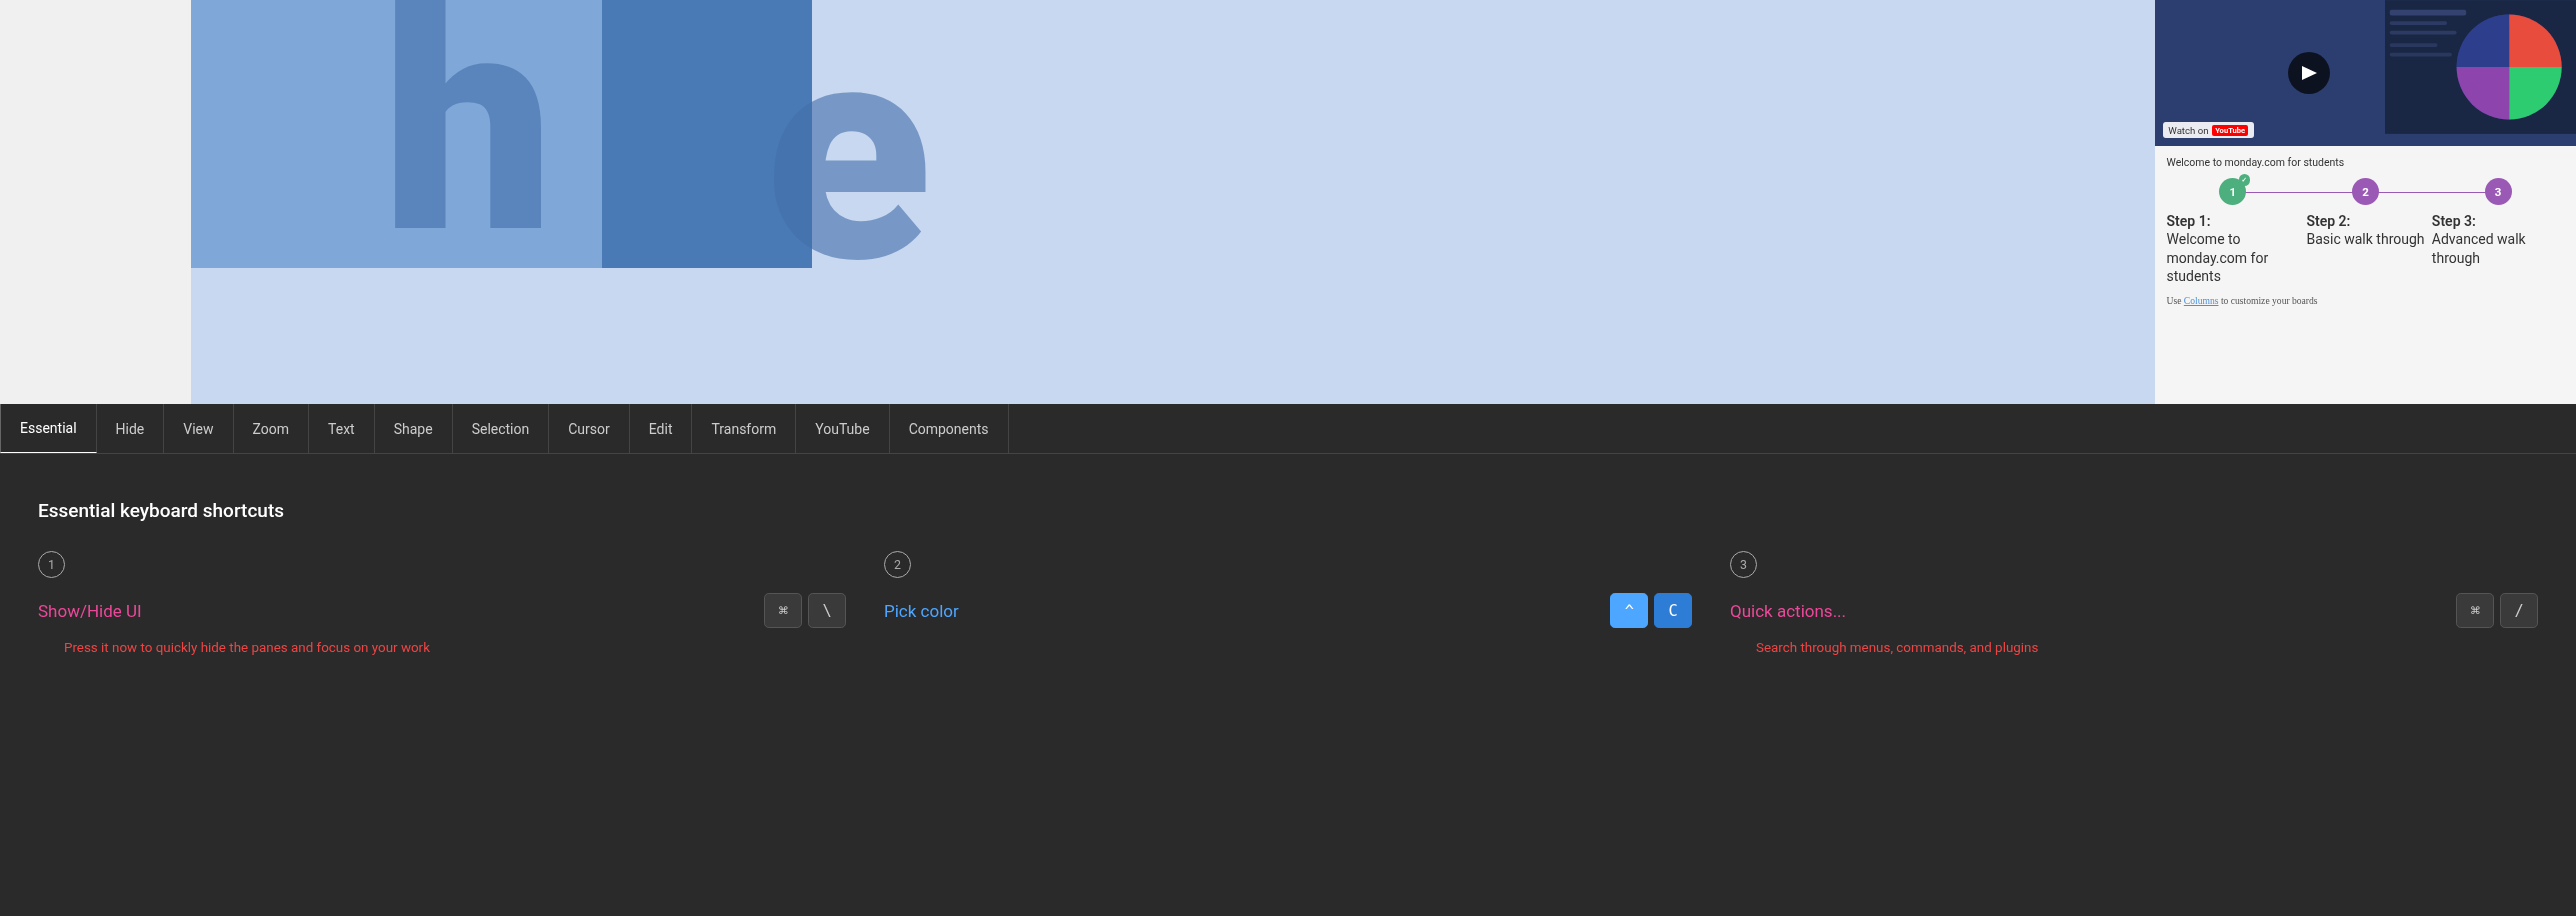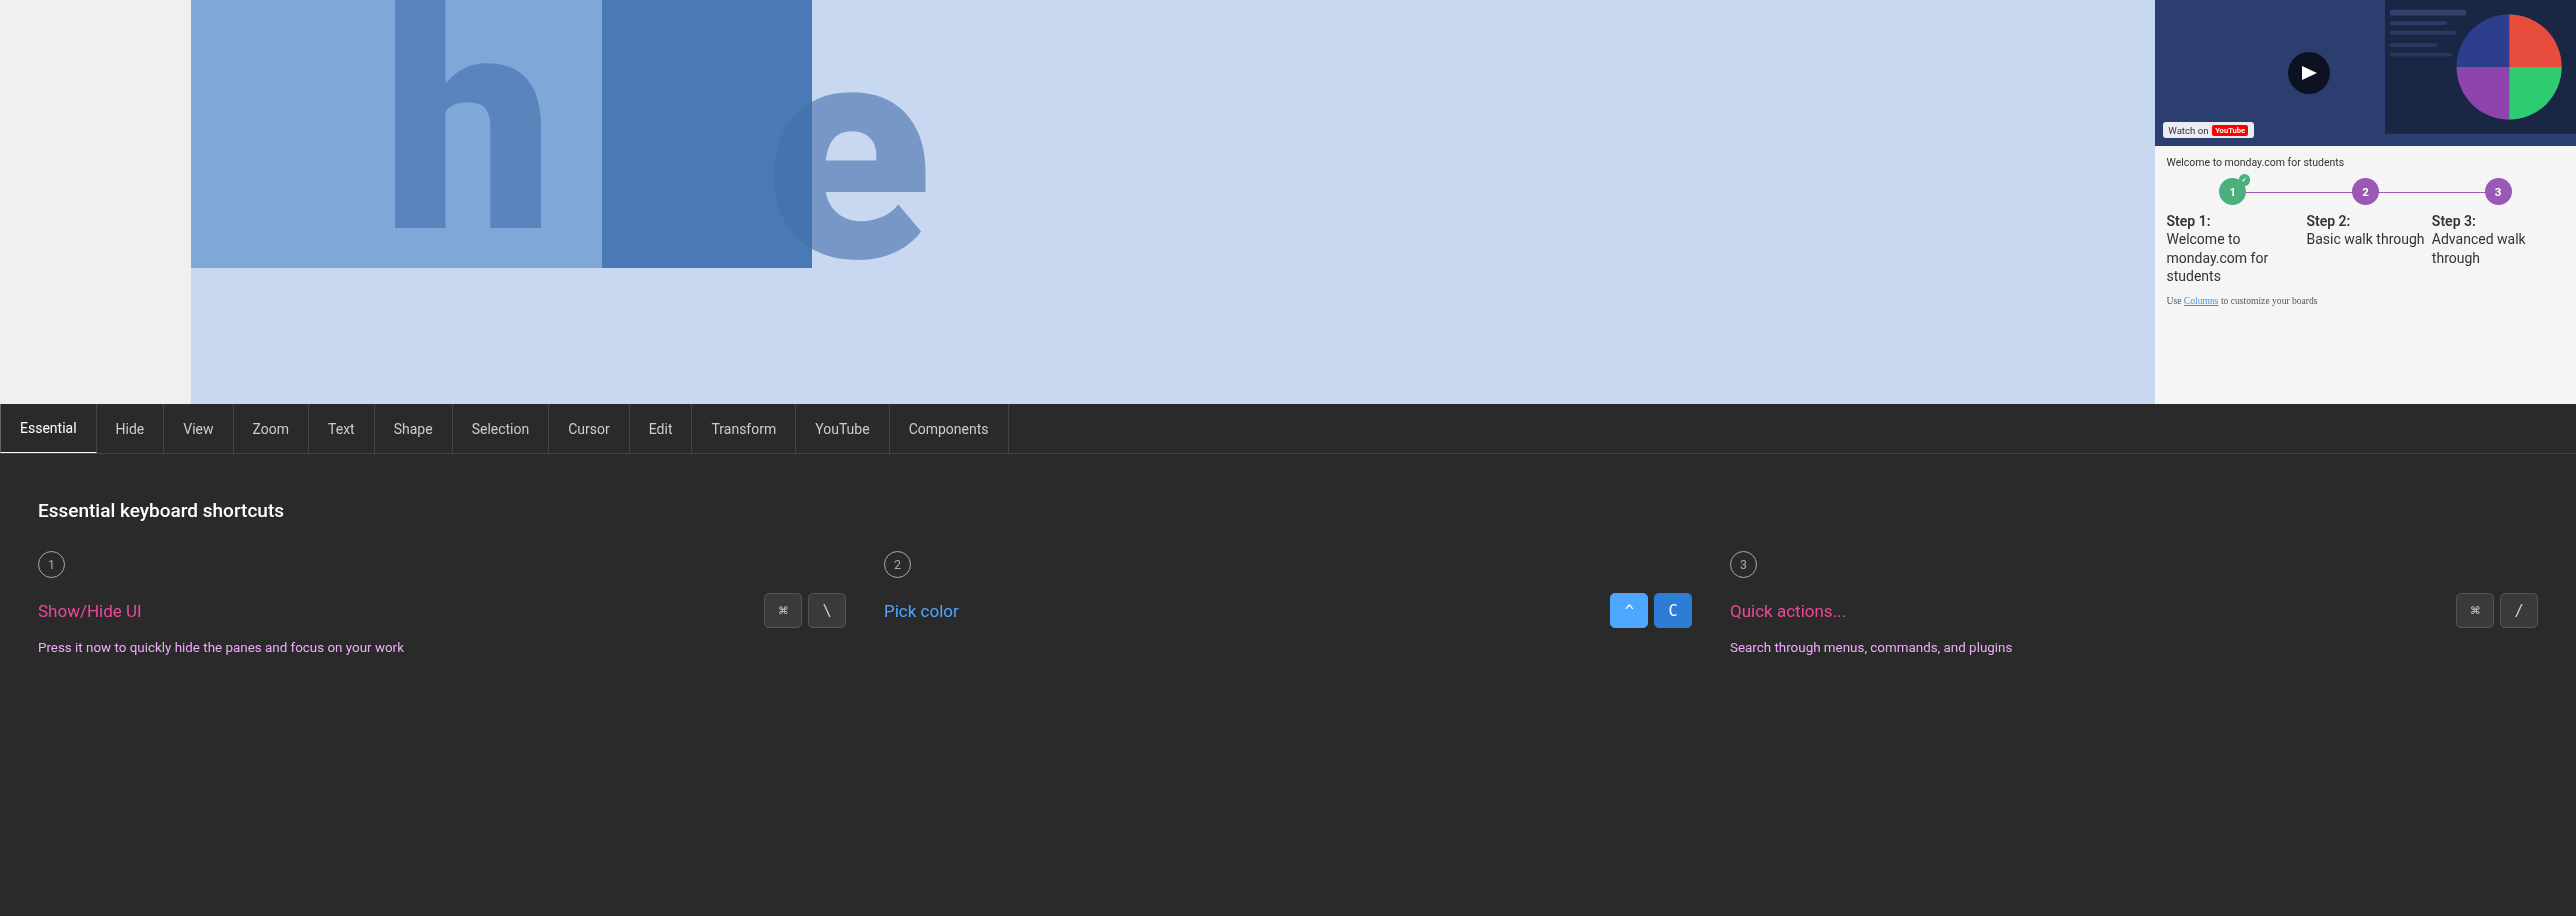--- a/index.html
+++ b/index.html
@@ -381,22 +381,23 @@
     }
 
     .key.blue-dark {
       background: #2d7dd6;
       border-color: #2d7dd6;
       color: white;
     }
 
     .shortcut-desc {
       font-size: 13.4px;
-      color: #f0abfc;
+      color: #ef4444;
       line-height: 1.5;
+      margin-left: 26px;
     }
   </style>
 </head>
 <body>
 
 <div class="canvas-area">
 
   <div class="left-panel"></div>
 
   <div class="canvas-main">

